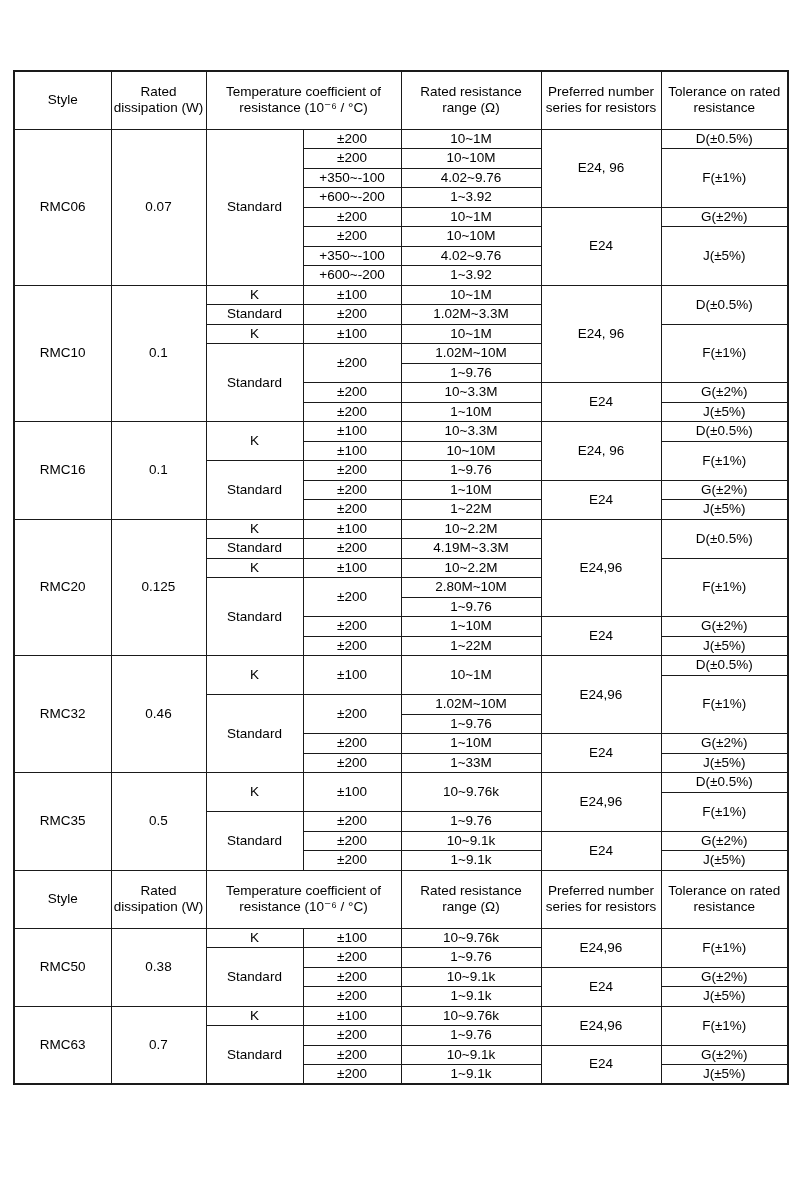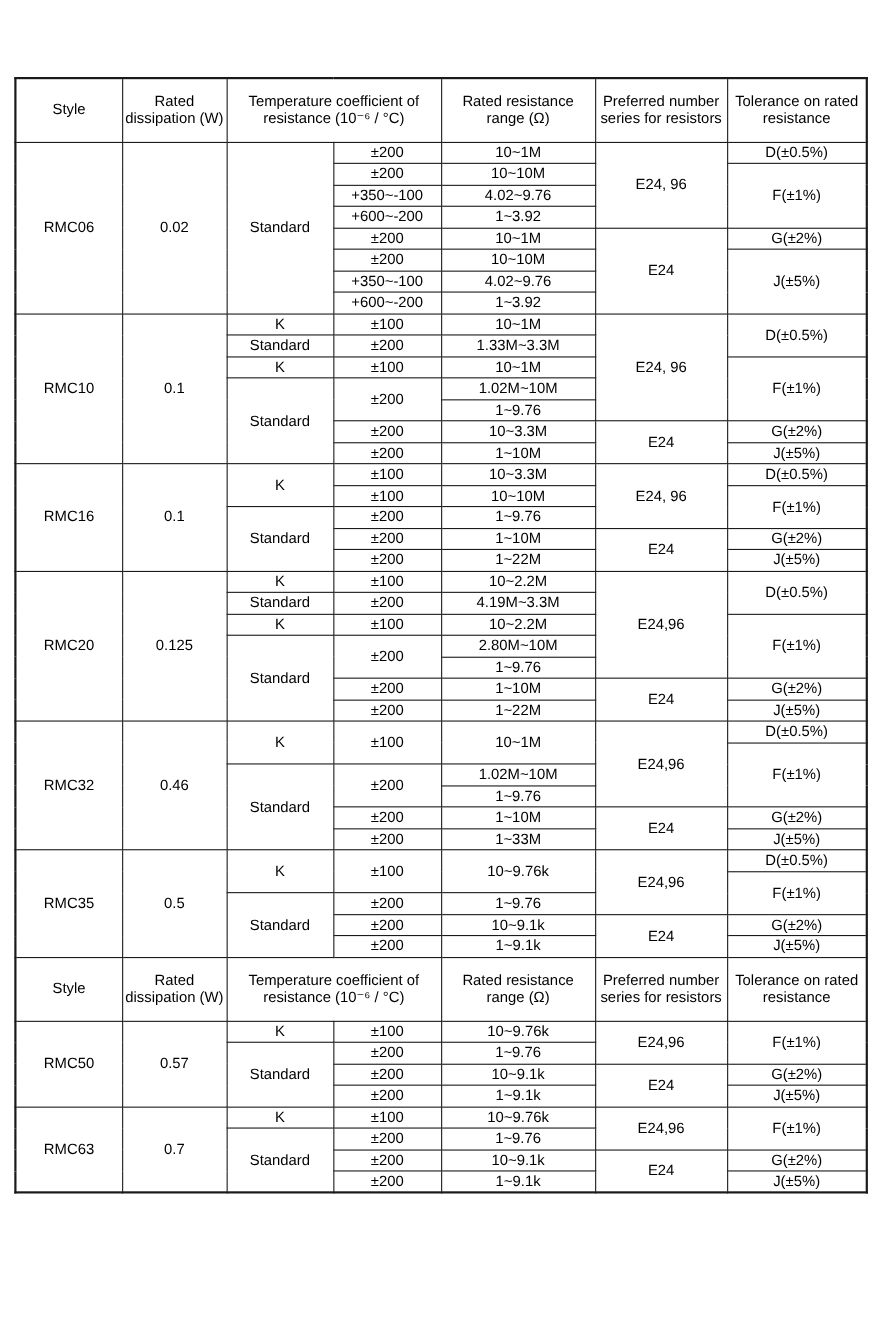--- a/index.html
+++ b/index.html
@@ -58,21 +58,21 @@
         <tr class="head">
           <td>Style</td>
           <td>Rated dissipation (W)</td>
           <td colspan="2">Temperature coefficient of resistance (10⁻⁶ / °C)</td>
           <td>Rated resistance range (Ω)</td>
           <td>Preferred number series for resistors</td>
           <td>Tolerance on rated resistance</td>
         </tr>
         <tr class="data sec">
           <td rowspan="8">RMC06</td>
-          <td rowspan="8">0.02</td>
+          <td rowspan="8">0.07</td>
           <td rowspan="8">Standard</td>
           <td>±200</td>
           <td>10~1M</td>
           <td rowspan="4">E24, 96</td>
           <td>D(±0.5%)</td>
         </tr>
         <tr class="data">
           <td>±200</td>
           <td>10~10M</td>
           <td rowspan="3">F(±1%)</td>
@@ -109,21 +109,21 @@
           <td rowspan="7">0.1</td>
           <td>K</td>
           <td>±100</td>
           <td>10~1M</td>
           <td rowspan="5">E24, 96</td>
           <td rowspan="2">D(±0.5%)</td>
         </tr>
         <tr class="data">
           <td>Standard</td>
           <td>±200</td>
-          <td>1.33M~3.3M</td>
+          <td>1.02M~3.3M</td>
         </tr>
         <tr class="data">
           <td>K</td>
           <td>±100</td>
           <td>10~1M</td>
           <td rowspan="3">F(±1%)</td>
         </tr>
         <tr class="data">
           <td rowspan="4">Standard</td>
           <td rowspan="2">±200</td>
@@ -274,21 +274,21 @@
         <tr class="head">
           <td>Style</td>
           <td>Rated dissipation (W)</td>
           <td colspan="2">Temperature coefficient of resistance (10⁻⁶ / °C)</td>
           <td>Rated resistance range (Ω)</td>
           <td>Preferred number series for resistors</td>
           <td>Tolerance on rated resistance</td>
         </tr>
         <tr class="data sec">
           <td rowspan="4">RMC50</td>
-          <td rowspan="4">0.57</td>
+          <td rowspan="4">0.38</td>
           <td>K</td>
           <td>±100</td>
           <td>10~9.76k</td>
           <td rowspan="2">E24,96</td>
           <td rowspan="2">F(±1%)</td>
         </tr>
         <tr class="data">
           <td rowspan="3">Standard</td>
           <td>±200</td>
           <td>1~9.76</td>

